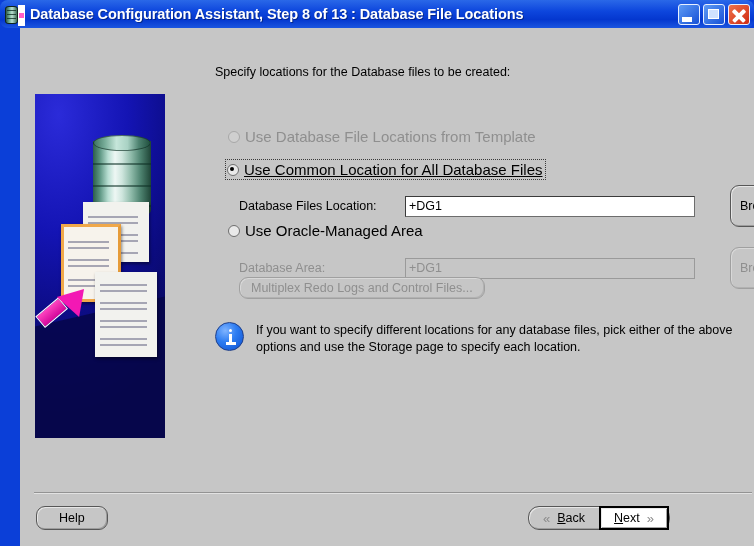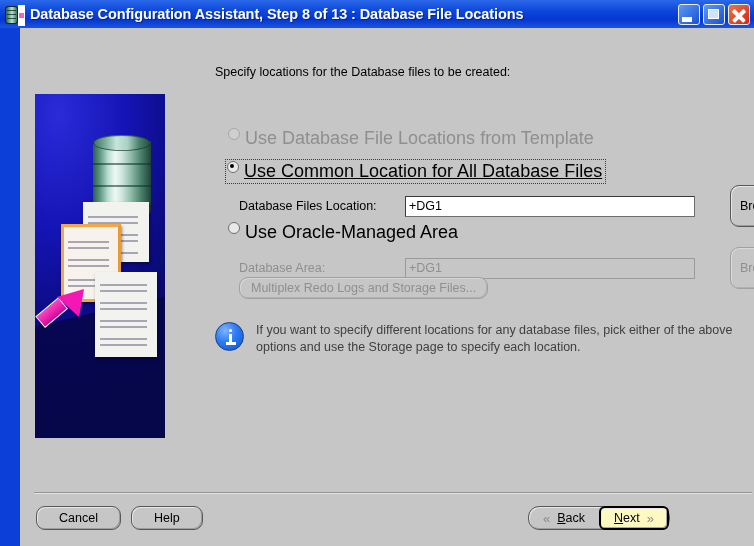--- a/index.html
+++ b/index.html
@@ -21,20 +21,21 @@
   
   .titlebar {
     position: absolute;
     left: 0; top: 0;
     width: 754px;
     height: 28px;
     background: linear-gradient(to bottom, #2a68e8 0%, #0d46dd 40%, #0437cf 70%, #1b55e0 100%);
     display: flex;
     align-items: center;
     overflow: hidden;
+    border-radius: 8px;
   }
   .title-icon {
     width: 20px;
     height: 20px;
     margin-left: 5px;
     margin-right: 5px;
     position: relative;
     flex: 0 0 auto;
   }
   .title-icon .db {
@@ -226,23 +227,23 @@
   .intro {
     position: absolute;
     left: 0; top: 37px;
     font-size: 12.5px;
     color: #000000;
     white-space: nowrap;
   }
   .radio-row {
     position: absolute;
     display: flex;
-    align-items: flex-start;
+    align-items: center;
     gap: 5px;
-    font-size: 18px;
+    font-size: 15px;
   }
   .radio-row.focused {
     border: 1px dotted #3b3b3b;
     padding: 1px 3px 1px 1px;
     text-decoration: underline;
   }
   .radio {
     width: 12px; height: 12px;
     border-radius: 50%;
     box-sizing: border-box;
@@ -362,21 +363,21 @@
     background: #ffffff;
   }
   .info-icon .base {
     position: absolute;
     left: 9.5px; top: 19px;
     width: 10px; height: 3px;
     background: #ffffff;
   }
   .note-text {
     font-size: 12.5px;
-    color: #404040;
+    color: #000000;
     line-height: 17px;
     width: 480px;
   }
 
   
   .flv {
     position: absolute;
     right: 10px; top: 452px;
   }
   .sep {
@@ -416,22 +417,22 @@
     padding: 4px 14px;
     font-size: 12.5px;
     color: #000000;
     background: transparent;
     border: none;
     font-family: "Liberation Sans", sans-serif;
     cursor: default;
   }
   .navbtn.primary {
     border: 2px solid #000000;
-    border-radius: 6px;
-    background: #fef9c3;
+    border-radius: 0;
+    background: #ffffff;
     box-shadow: inset 1px 1px 0 #e9e9e9, inset -1px -1px 0 #a5a5a5;
     margin: -1px 0;
     padding: 3px 13px;
   }
   .chev {
     color: #8b8b8b;
     font-size: 13px;
     line-height: 1;
   }
   .mn { text-decoration: underline; }
@@ -525,38 +526,37 @@
         <span class="radio"></span>
         <span class="lbl">Use Oracle-Managed Area</span>
       </div>
 
       <div class="field-row f2">
         <span class="field-label disabled">Database Area:</span>
         <div class="textfield disabled">+DG1</div>
         <button class="btn browse disabled">Browse...</button>
       </div>
 
-      <button class="btn multiplex disabled">Multiplex Redo Logs and Storage Files...</button>
+      <button class="btn multiplex disabled">Multiplex Redo Logs and Control Files...</button>
 
       <div class="note">
         <div class="info-icon">
           <div class="dot"></div>
             <div class="stem"></div>
             <div class="base"></div>
         </div>
         <div class="note-text">If you want to specify different locations for any database files, pick either of the above options and use the Storage page to specify each location.</div>
       </div>
     </div>
 
 
     <div class="sep"></div>
 
     <div class="bottombar">
       <div class="bleft">
-        <button class="btn">Cancel</button>
         <button class="btn">Help</button>
       </div>
       <div class="navgroup">
         <button class="navbtn">
           <span class="chev">«</span>
           <span><span class="mn">B</span><span>ack</span></span>
         </button>
         <button class="navbtn primary">
           <span><span class="mn">N</span><span>ext</span></span>
           <span class="chev">»</span>

